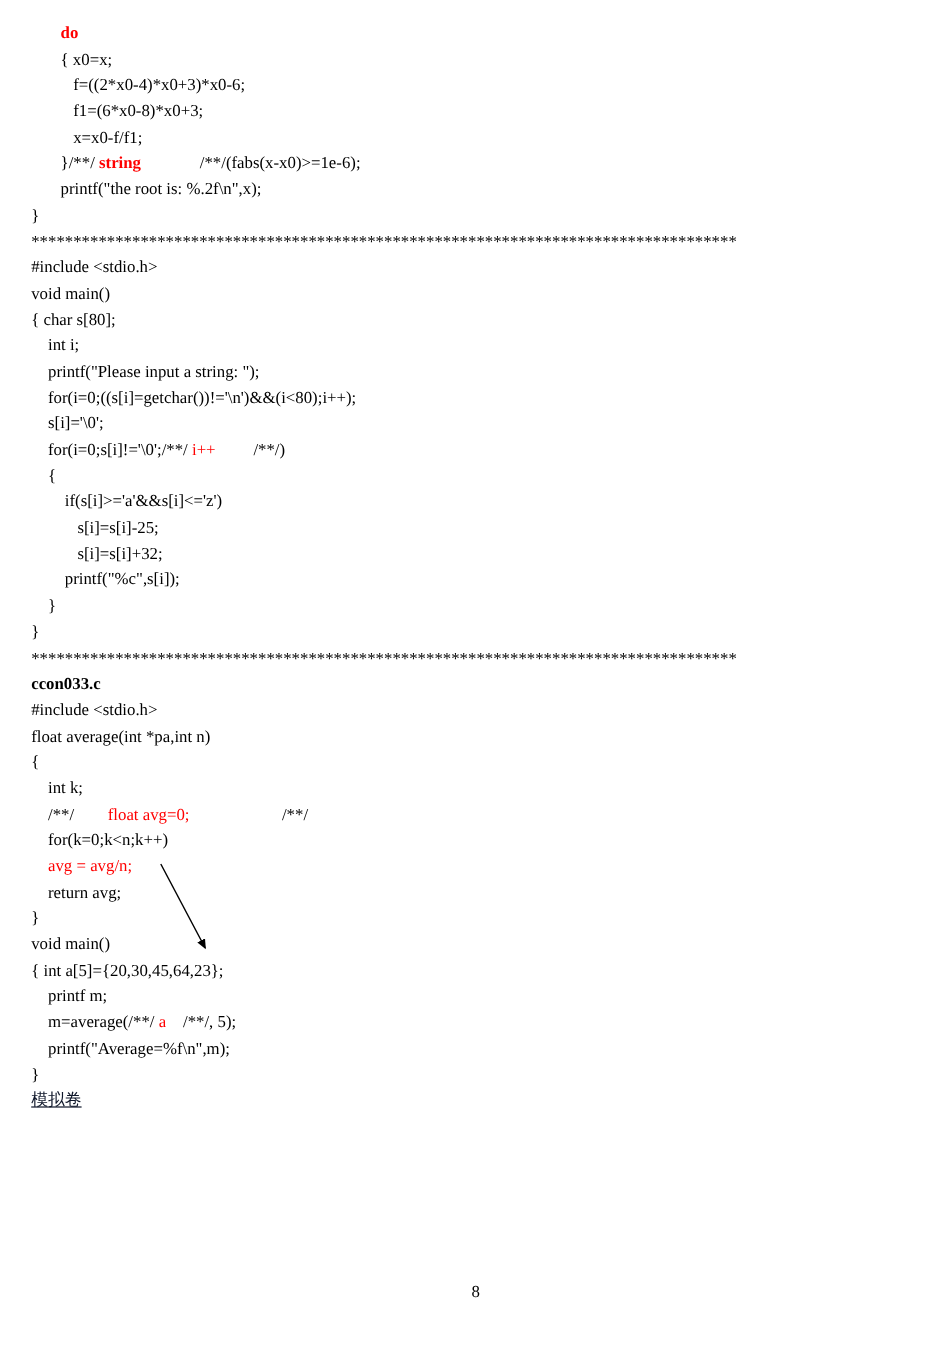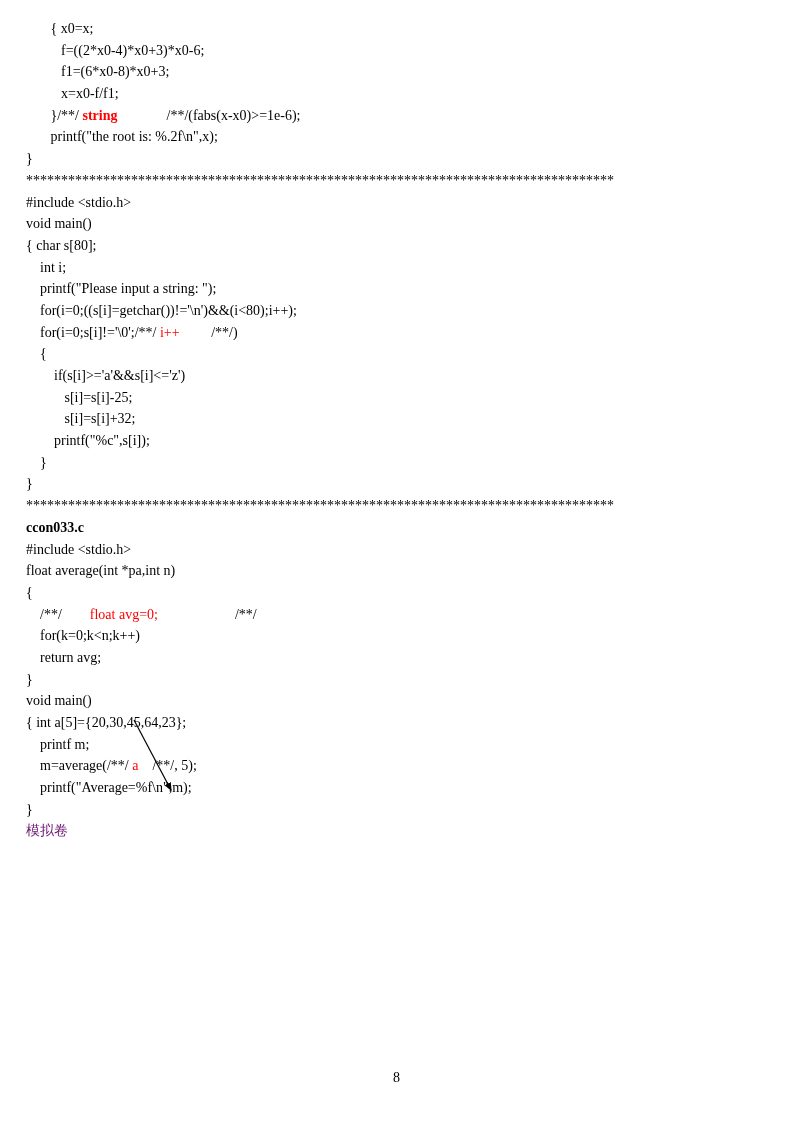--- a/index.html
+++ b/index.html
@@ -16,66 +16,70 @@
   .page {
     padding: 18px 26px 0 26px;
     line-height: 1.55;
   }
   .line {
     white-space: pre;
     font-family: "Times New Roman", serif;
   }
   .bold { font-weight: bold; }
   .red { color: #ff0000; }
-  .blue { color: #701a75; }
+  .blue { color: #0f172a; text-decoration: underline; }
   .pagenum {
     position: absolute;
     bottom: 36px;
     width: 100%;
     text-align: center;
     font-size: 14px;
   }
   .arrow {
     position: absolute;
     pointer-events: none;
   }
 </style>
 </head>
 <body>
 
 <div class="page">
+  <div class="line"><span class="bold red">       do</span></div>
   <div class="line">       { x0=x;</div>
   <div class="line">          f=((2*x0-4)*x0+3)*x0-6;</div>
   <div class="line">          f1=(6*x0-8)*x0+3;</div>
   <div class="line">          x=x0-f/f1;</div>
   <div class="line"><span>       }/**/ </span><span class="bold red">string</span><span>              /**/(fabs(x-x0)&gt;=1e-6);</span></div>
   <div class="line">       printf("the root is: %.2f\n",x);</div>
   <div class="line">}</div>
   <div class="line">************************************************************************************</div>
   <div class="line">#include &lt;stdio.h&gt;</div>
   <div class="line">void main()</div>
   <div class="line">{ char s[80];</div>
   <div class="line">    int i;</div>
   <div class="line">    printf("Please input a string: ");</div>
   <div class="line">    for(i=0;((s[i]=getchar())!='\n')&amp;&amp;(i&lt;80);i++);</div>
+  <div class="line">    s[i]='\0';</div>
   <div class="line"><span>    for(i=0;s[i]!='\0';/**/ </span><span class="red">i++</span><span>         /**/)</span></div>
   <div class="line">    {</div>
   <div class="line">        if(s[i]&gt;='a'&amp;&amp;s[i]&lt;='z')</div>
   <div class="line">           s[i]=s[i]-25;</div>
   <div class="line">           s[i]=s[i]+32;</div>
   <div class="line">        printf("%c",s[i]);</div>
   <div class="line">    }</div>
   <div class="line">}</div>
   <div class="line">************************************************************************************</div>
   <div class="line bold">ccon033.c</div>
   <div class="line">#include &lt;stdio.h&gt;</div>
   <div class="line">float average(int *pa,int n)</div>
   <div class="line">{</div>
+  <div class="line">    int k;</div>
   <div class="line"><span>    /**/        </span><span class="red">float avg=0;</span><span>                      /**/</span></div>
   <div class="line">    for(k=0;k&lt;n;k++)</div>
+  <div class="line red">    avg = avg/n;</div>
   <div class="line">    return avg;</div>
   <div class="line">}</div>
   <div class="line">void main()</div>
   <div class="line">{ int a[5]={20,30,45,64,23};</div>
   <div class="line">    printf m;</div>
   <div class="line"><span>    m=average(/**/ </span><span class="red">a</span><span>    /**/, 5);</span></div>
   <div class="line">    printf("Average=%f\n",m);</div>
   <div class="line">}</div>
   <div class="line blue">模拟卷</div>
 </div>

